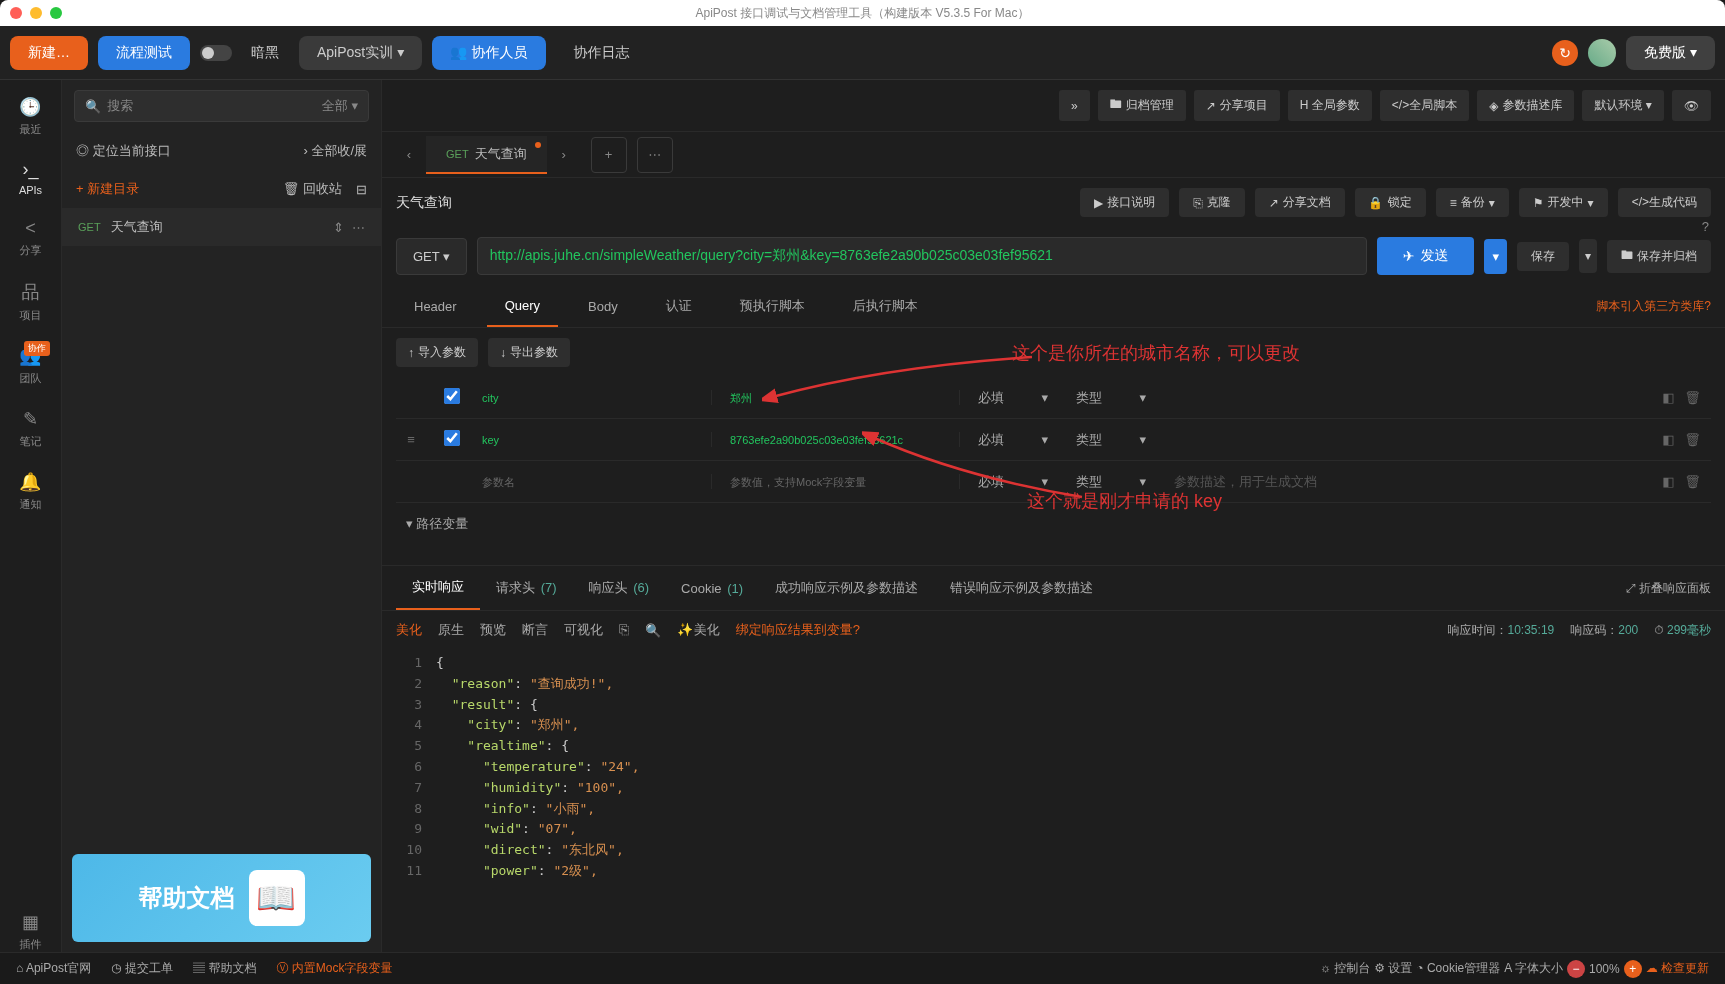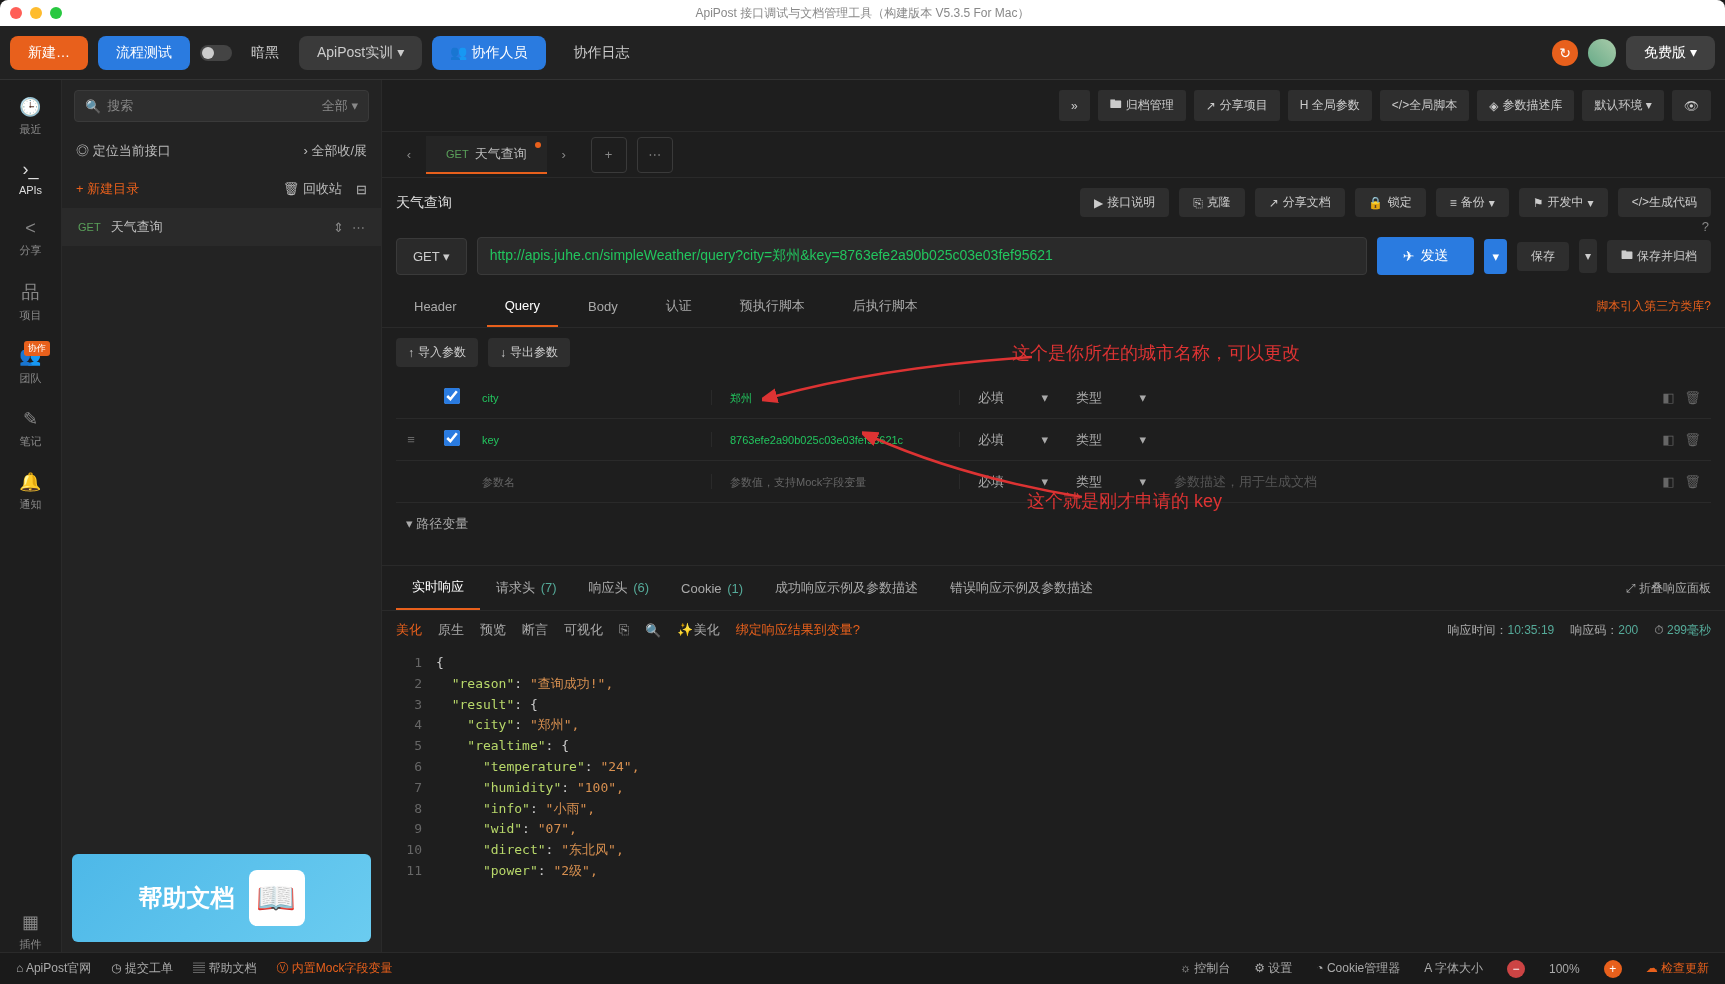--- a/index.html
+++ b/index.html
@@ -90,21 +90,21 @@
 .rlink { color: #e8601c; }
 .resp-meta { margin-left: auto; display: flex; gap: 16px; font-size: 12px; color: #aaa; }
 .resp-meta .v { color: #5a9; }
 .json-body { flex: 1; padding: 4px 14px 10px; font-family: Menlo, Consolas, monospace; font-size: 13px; line-height: 1.6; overflow: auto; }
 .jline { display: flex; }
 .jnum { width: 40px; text-align: right; color: #666; padding-right: 14px; user-select: none; }
 .jcode { white-space: pre; }
 .jk { color: #b8d86a; } .js { color: #d89050; } .jp { color: #ccc; } .jb { color: #ccc; }
 .footer { height: 32px; background: #1a1a1a; border-top: 1px solid #2a2a2a; display: flex; align-items: center; padding: 0 16px; gap: 20px; font-size: 12px; color: #aaa; }
 .footer .orange { color: #e8601c; }
-.footer-r { margin-left: auto; display: flex; gap: 24px; align-items: center; }
+.footer-r { margin-left: auto; display: flex; gap: 4px; align-items: center; }
 .zplus, .zminus { width: 18px; height: 18px; border-radius: 50%; display: flex; align-items: center; justify-content: center; }
 .zminus { background: #c44; color: #fff; } .zplus { background: #e8601c; color: #fff; }
 </style>
 </head>
 <body>
 
 <div class="titlebar">
   <div class="traffic-lights">
     <div class="tl red"></div>
     <div class="tl yellow"></div>

